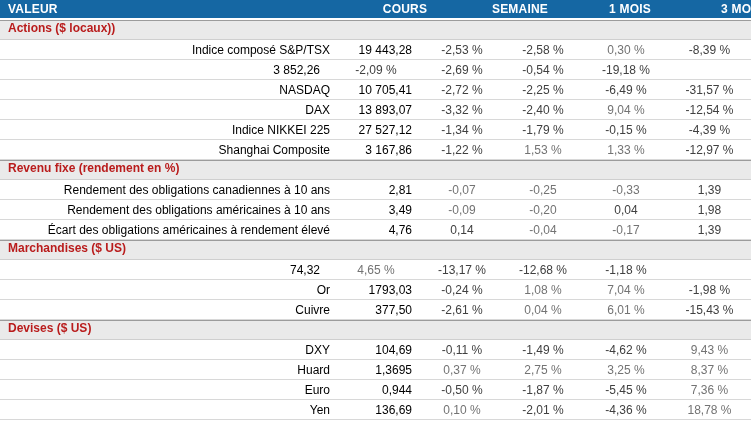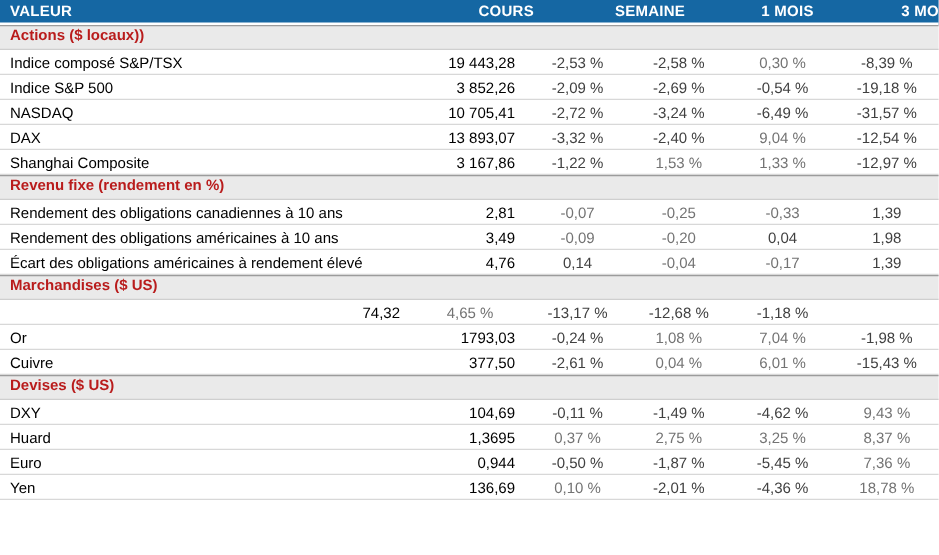--- a/index.html
+++ b/index.html
@@ -40,21 +40,21 @@
     font-weight: bold;
     color: #b91c1c;
   }
   .data-row {
     height: 20px;
     border-bottom: 1px solid #d8d8d8;
     font-size: 12px;
     color: #000000;
     background: #ffffff;
   }
-  .cell.label { padding-left: 8px; white-space: nowrap; overflow: hidden; }
+  .cell.label { padding-left: 8px; white-space: nowrap; overflow: hidden; text-align: right; }
   .cell.cours { text-align: right; padding-right: 10px; }
   .cell.num { text-align: center; }
   .neg { color: #404040; }
   .pos { color: #737373; }
 </style>
 </head>
 <body>
 
 <div class="table">
   <div class="row thead" id="thead">
@@ -71,44 +71,51 @@
       </div>
       <div class="row data-row">
         <span class="cell label">Indice composé S&amp;P/TSX</span>
         <span class="cell cours">19 443,28</span>
         <span class="cell num neg">-2,53 %</span>
         <span class="cell num neg">-2,58 %</span>
         <span class="cell num pos">0,30 %</span>
         <span class="cell num neg">-8,39 %</span>
       </div>
       <div class="row data-row">
-        <span class="cell label">Indice S&amp;P 500</span>
         <span class="cell cours">3 852,26</span>
         <span class="cell num neg">-2,09 %</span>
         <span class="cell num neg">-2,69 %</span>
         <span class="cell num neg">-0,54 %</span>
         <span class="cell num neg">-19,18 %</span>
       </div>
       <div class="row data-row">
         <span class="cell label">NASDAQ</span>
         <span class="cell cours">10 705,41</span>
         <span class="cell num neg">-2,72 %</span>
-        <span class="cell num neg">-3,24 %</span>
+        <span class="cell num neg">-2,25 %</span>
         <span class="cell num neg">-6,49 %</span>
         <span class="cell num neg">-31,57 %</span>
       </div>
       <div class="row data-row">
         <span class="cell label">DAX</span>
         <span class="cell cours">13 893,07</span>
         <span class="cell num neg">-3,32 %</span>
         <span class="cell num neg">-2,40 %</span>
         <span class="cell num pos">9,04 %</span>
         <span class="cell num neg">-12,54 %</span>
       </div>
       <div class="row data-row">
+        <span class="cell label">Indice NIKKEI 225</span>
+        <span class="cell cours">27 527,12</span>
+        <span class="cell num neg">-1,34 %</span>
+        <span class="cell num neg">-1,79 %</span>
+        <span class="cell num neg">-0,15 %</span>
+        <span class="cell num neg">-4,39 %</span>
+      </div>
+      <div class="row data-row">
         <span class="cell label">Shanghai Composite</span>
         <span class="cell cours">3 167,86</span>
         <span class="cell num neg">-1,22 %</span>
         <span class="cell num pos">1,53 %</span>
         <span class="cell num pos">1,33 %</span>
         <span class="cell num neg">-12,97 %</span>
       </div>
       <div class="section-row">
         <span>Revenu fixe (rendement en %)</span>
       </div>

